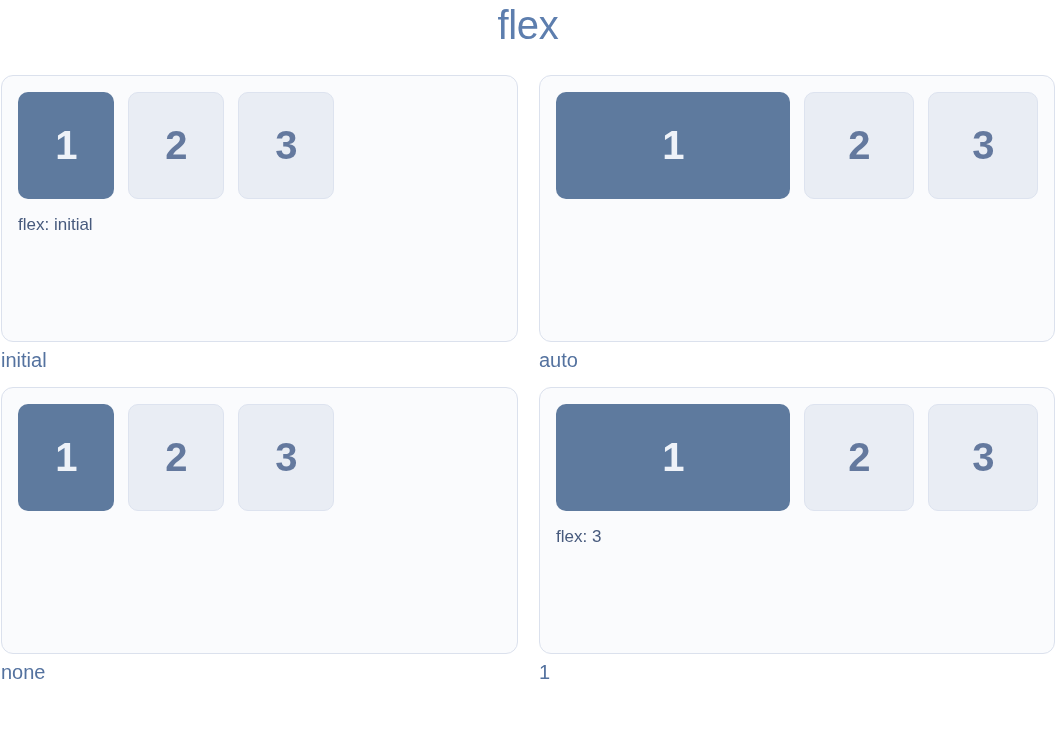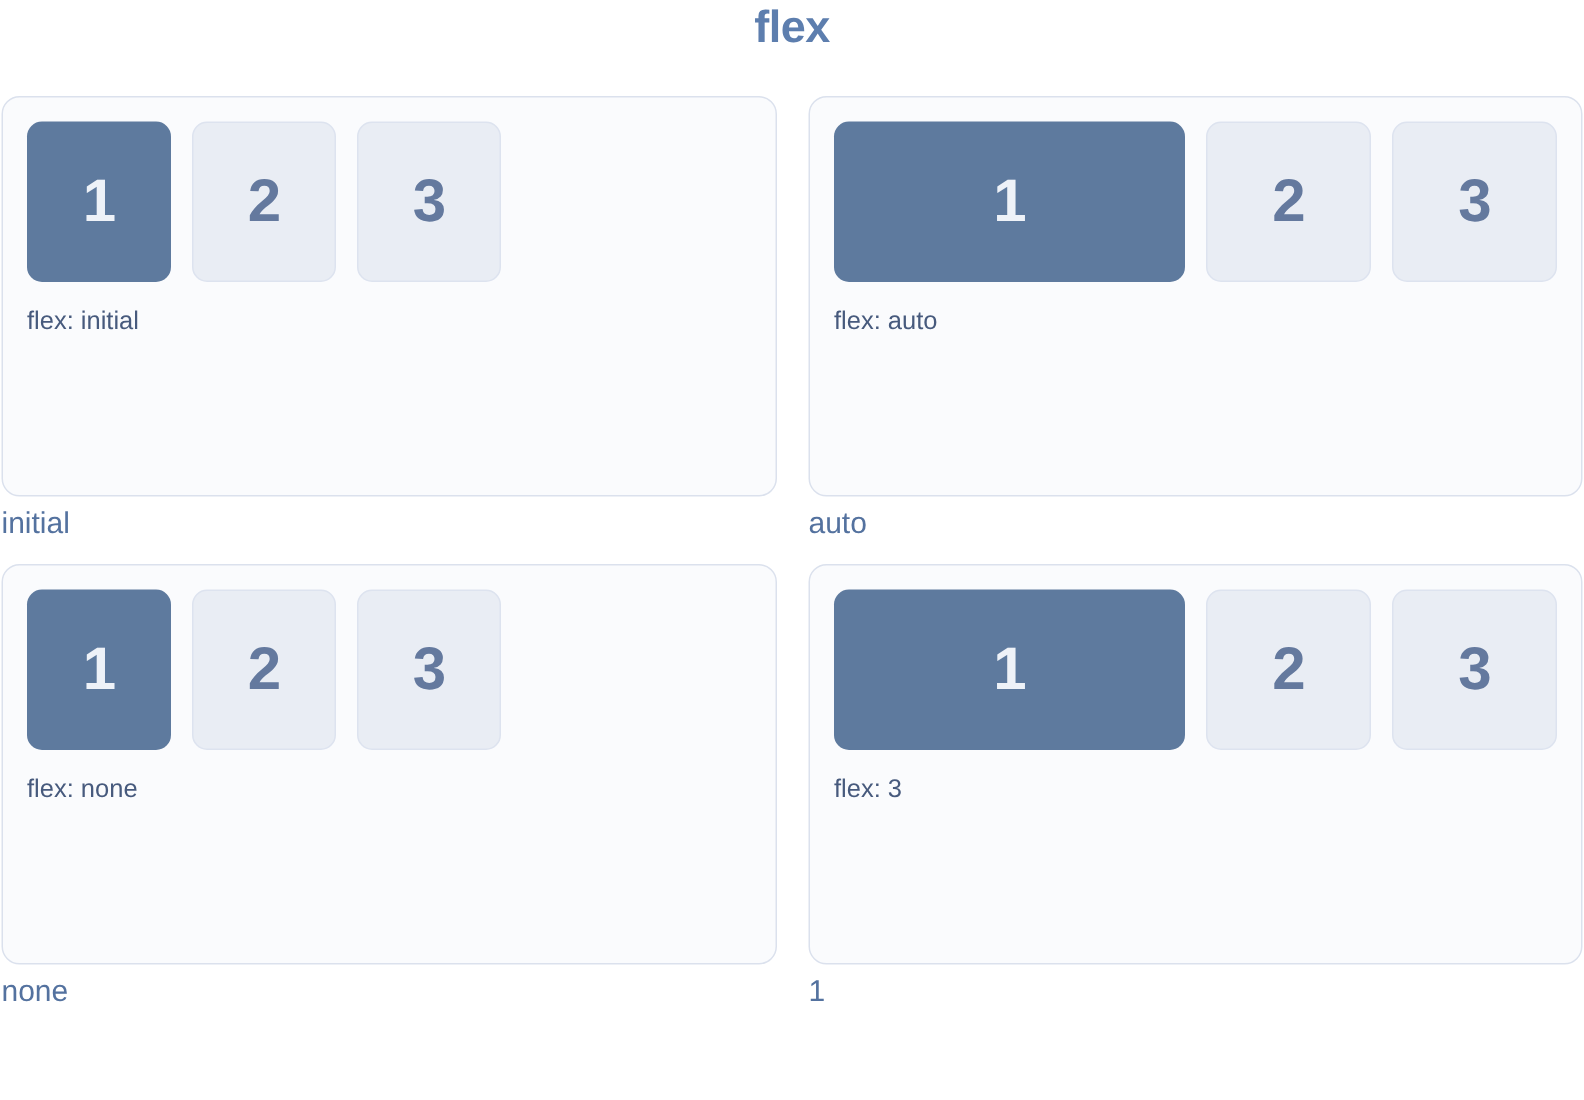--- a/index.html
+++ b/index.html
@@ -23,23 +23,23 @@
     width: 1056px;
     height: 733px;
     overflow: hidden;
     background: #ffffff;
     font-family: "Liberation Sans", sans-serif;
   }
   .page-title {
     margin: 0;
     padding-top: 2px;
     text-align: center;
-    font-size: 30px;
+    font-size: 40px;
     line-height: 1.15;
-    font-weight: 700;
+    font-weight: 400;
     letter-spacing: -0.3px;
     color: var(--accent);
   }
   .demo-grid {
     margin: 27px 0 0 1px;
     display: grid;
     grid-template-columns: 517px 516px;
     column-gap: 21px;
     row-gap: 17px;
   }
@@ -110,33 +110,31 @@
     <div class="caption">initial</div>
   </div>
 
   <div class="demo-cell">
     <div class="panel wide">
       <div class="boxes">
         <div class="box box-active">1</div>
         <div class="box box-plain">2</div>
         <div class="box box-plain">3</div>
       </div>
-      <div class="flex-label">flex: auto</div>
     </div>
     <div class="caption">auto</div>
   </div>
 
   <div class="demo-cell">
     <div class="panel">
       <div class="boxes">
         <div class="box box-active">1</div>
         <div class="box box-plain">2</div>
         <div class="box box-plain">3</div>
       </div>
-      <div class="flex-label">flex: none</div>
     </div>
     <div class="caption">none</div>
   </div>
 
   <div class="demo-cell">
     <div class="panel wide">
       <div class="boxes">
         <div class="box box-active">1</div>
         <div class="box box-plain">2</div>
         <div class="box box-plain">3</div>

